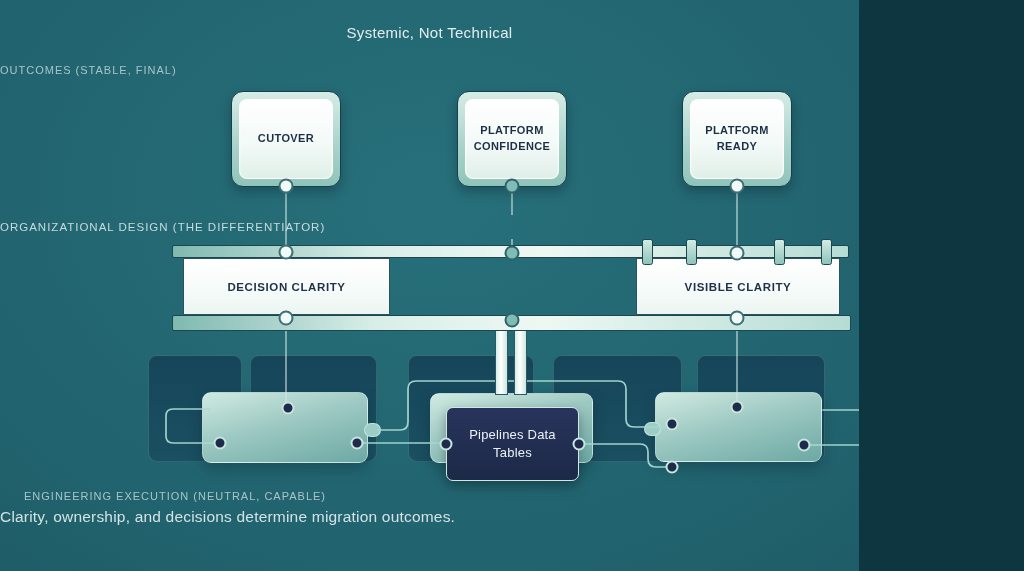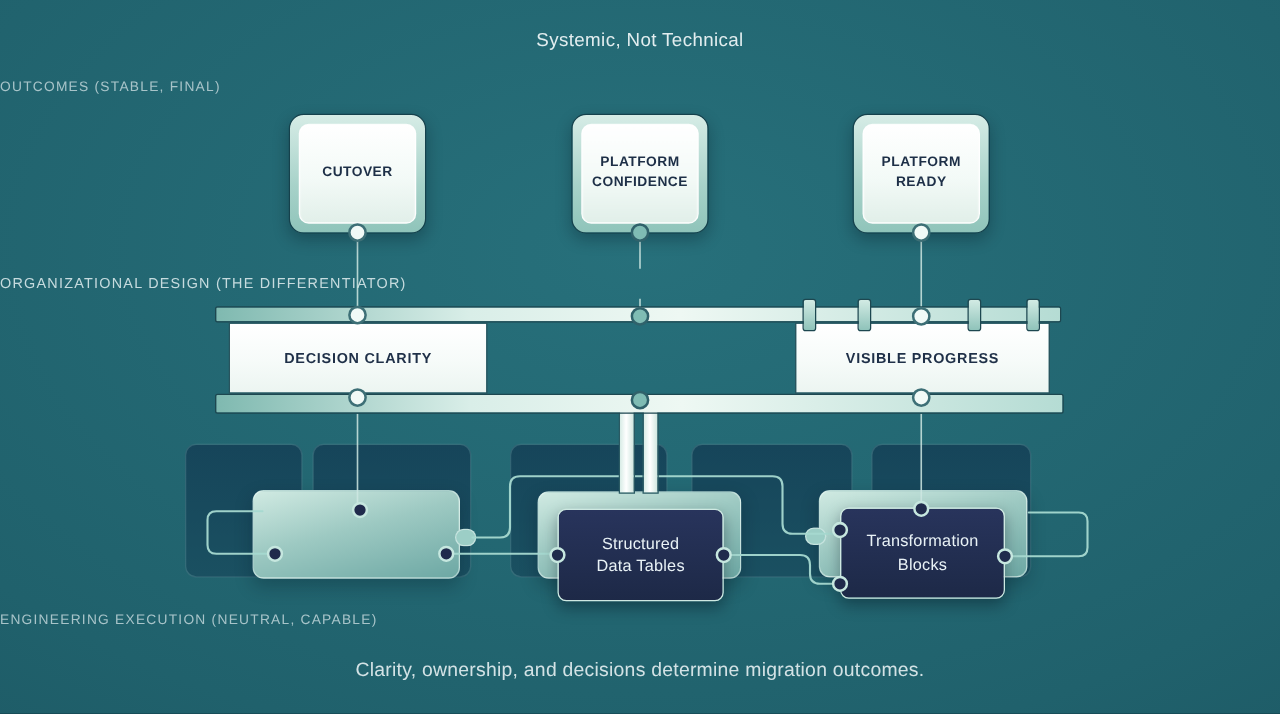--- a/index.html
+++ b/index.html
@@ -1,26 +1,26 @@
 <!DOCTYPE html>
 <html style="--bg: #20616c; --bg-light: #27707b;"><head>
 <meta charset="utf-8">
 <style>
   html,body{margin:0;padding:0;background:#0e3640;}
   .canvas{
-    position:relative;width:1024px;height:571px;overflow:hidden;
+    position:relative;width:859px;height:571px;overflow:hidden;
     font-family:"Liberation Sans",sans-serif;
     background:radial-gradient(120% 130% at 50% 35%, var(--bg-light,#27707b) 0%, var(--bg,#20616c) 55%, #194f5b 100%);
   }
   .abs{position:absolute;}
   
   .title{left:0;right:0;top:24px;text-align:center;font-size:15px;font-weight:500;color:#e2edef;letter-spacing:.3px;}
   .eyebrow{left:0;right:0;font-size:11px;font-weight:500;letter-spacing:1px;color:#a8c4c9;}
   .eyebrow.bright{color:#c6dbde;font-size:11.5px;}
-  .caption{left:0;right:0;top:528px;text-align:center;font-size:15.5px;color:#d3e2e5;letter-spacing:.2px;}
+  .caption{left:0;right:0;top:508px;text-align:left;font-size:15.5px;color:#d3e2e5;letter-spacing:.2px;}
   
   .top-box{
     width:110px;height:96px;top:91px;border-radius:12px;z-index:6;
     background:linear-gradient(180deg,#d6ece6 0%,#a7d2c9 60%,#8fc4ba 100%);
     border:1px solid #15414c;box-shadow:0 5px 12px rgba(0,15,25,.28);
     padding:7px;box-sizing:border-box;
   }
   .top-box-inner{
     width:100%;height:100%;border-radius:8px;display:flex;align-items:center;justify-content:center;text-align:center;
     background:linear-gradient(180deg,#ffffff 0%,#f3faf7 55%,#e1efe9 100%);
@@ -148,43 +148,40 @@
 
   <div class="abs tick" style="left:642px;"></div>
   <div class="abs tick" style="left:686px;"></div>
   <div class="abs tick" style="left:774px;"></div>
   <div class="abs tick" style="left:821px;"></div>
 
   <div class="abs mid-box" style="left:183px;width:207px;text-align:right;">
     <span>DECISION CLARITY</span>
   </div>
   <div class="abs mid-box" style="left:636px;width:204px;">
-    <span>VISIBLE PROGRESS</span>
+    <span>VISIBLE CLARITY</span>
   </div>
 
   <div class="dot dot-light" style="left:286px;top:252px;"></div>
   <div class="dot dot-teal" style="left:512px;top:253px;"></div>
   <div class="dot dot-light" style="left:737px;top:253px;"></div>
   <div class="dot dot-light" style="left:286px;top:318px;"></div>
   <div class="dot dot-teal" style="left:512px;top:320px;"></div>
   <div class="dot dot-light" style="left:737px;top:318px;"></div>
 
   <div class="abs dark-box" style="left:446px;top:407px;width:133px;height:74px;">
-    <span class="node-label wrap-90">Structured Data Tables</span>
-  </div>
-  <div class="abs dark-box" style="left:672px;top:406px;width:132px;height:73px;">
-    <span class="node-label wrap-108">Transformation Blocks</span>
+    <span class="node-label wrap-90">Pipelines Data Tables</span>
   </div>
 
   <div class="dot dot-dark" style="left:288px;top:408px;"></div>
   <div class="dot dot-dark" style="left:220px;top:443px;"></div>
   <div class="dot dot-dark" style="left:357px;top:443px;"></div>
   <div class="dot dot-dark" style="left:446px;top:444px;"></div>
   <div class="dot dot-dark" style="left:579px;top:444px;"></div>
   <div class="dot dot-dark" style="left:737px;top:407px;"></div>
   <div class="dot dot-dark" style="left:672px;top:424px;"></div>
   <div class="dot dot-dark" style="left:672px;top:467px;"></div>
   <div class="dot dot-dark" style="left:804px;top:445px;"></div>
 
-  <div class="abs eyebrow" style="top:490px;">ENGINEERING EXECUTION (NEUTRAL, CAPABLE)</div>
+  <div class="abs eyebrow" style="top:490px;margin-left:24px;">ENGINEERING EXECUTION (NEUTRAL, CAPABLE)</div>
   <div class="abs caption">Clarity, ownership, and decisions determine migration outcomes.</div>
 
 </div>
 
 </body></html>

